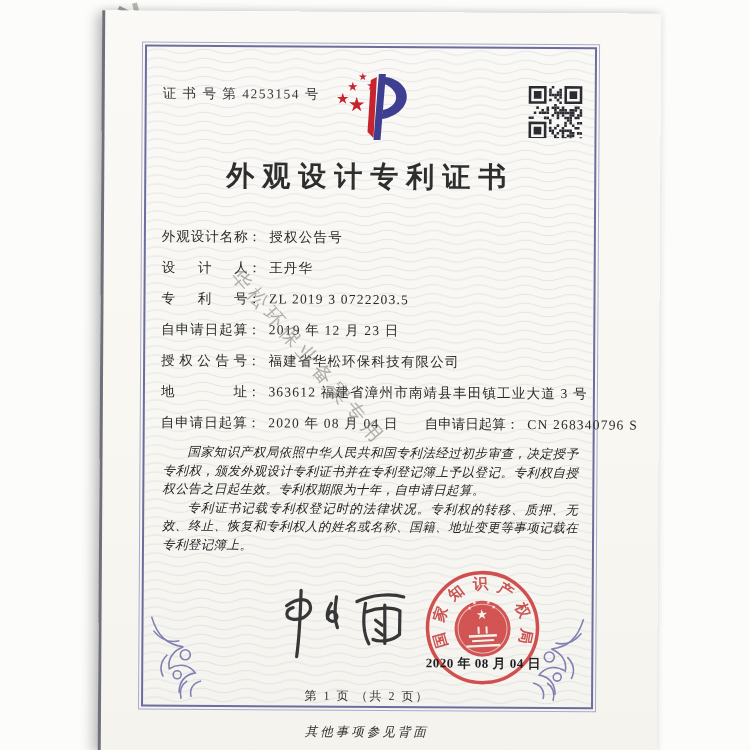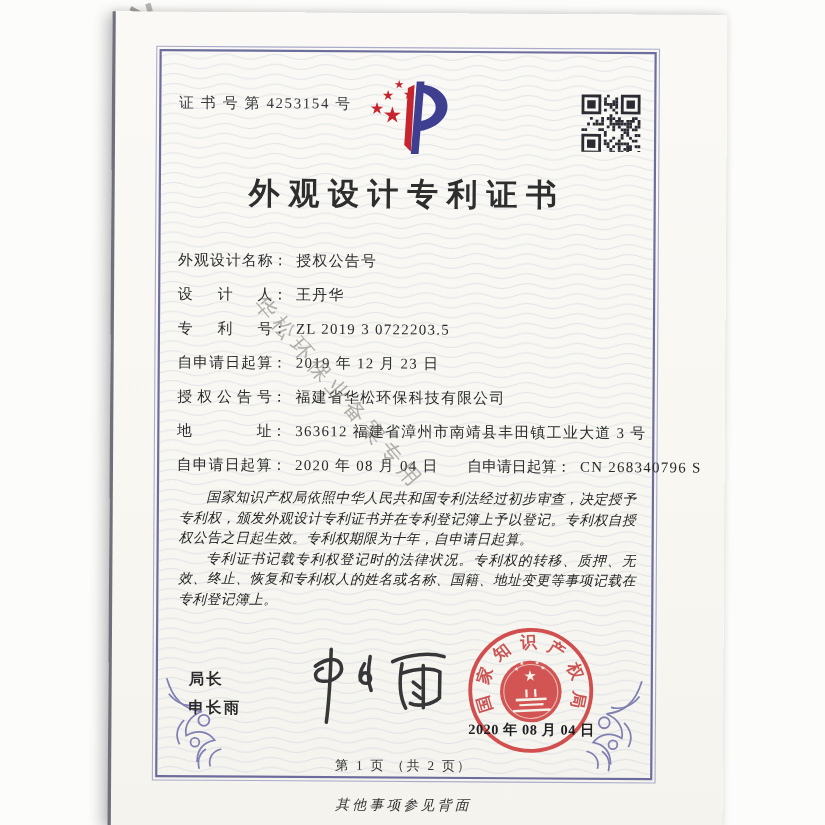--- a/index.html
+++ b/index.html
@@ -266,24 +266,20 @@
       </div>
     </div>
 
     <div class="paras">
       <p>国家知识产权局依照中华人民共和国专利法经过初步审查，决定授予专利权，颁发外观设计专利证书并在专利登记簿上予以登记。专利权自授权公告之日起生效。专利权期限为十年，自申请日起算。</p>
       <p>专利证书记载专利权登记时的法律状况。专利权的转移、质押、无效、终止、恢复和专利权人的姓名或名称、国籍、地址变更等事项记载在专利登记簿上。</p>
     </div>
 
     <div class="watermark">华松环保业备案专用</div>
 
-    <div class="director">
-      <div>局长</div>
-      <div>申长雨</div>
-    </div>
 
     <svg class="signature" width="140" height="80" viewBox="0 0 130 75">
       <g stroke="#1d1d1f" fill="none" stroke-width="3" stroke-linecap="round" opacity="0.88" transform="rotate(-2 65 37)">
         <path d="M28 6 C 27 20 26 44 22 68"></path>
         <path d="M14 20 C 24 13 34 13 36 20 C 38 27 30 34 20 33 C 12 32 12 24 20 22"></path>
         <path d="M56 19 C 52 25 50 32 54 35 C 59 38 63 32 59 28 C 56 25 52 28 52 33"></path>
         <path d="M61 13 C 59 23 58 34 61 42"></path>
         <path d="M80 18 C 94 12 112 11 124 15"></path>
         <path d="M88 20 C 85 34 85 48 90 58"></path>
         <path d="M88 28 C 100 24 114 24 120 28 L119 50 C 112 56 100 57 94 54"></path>

